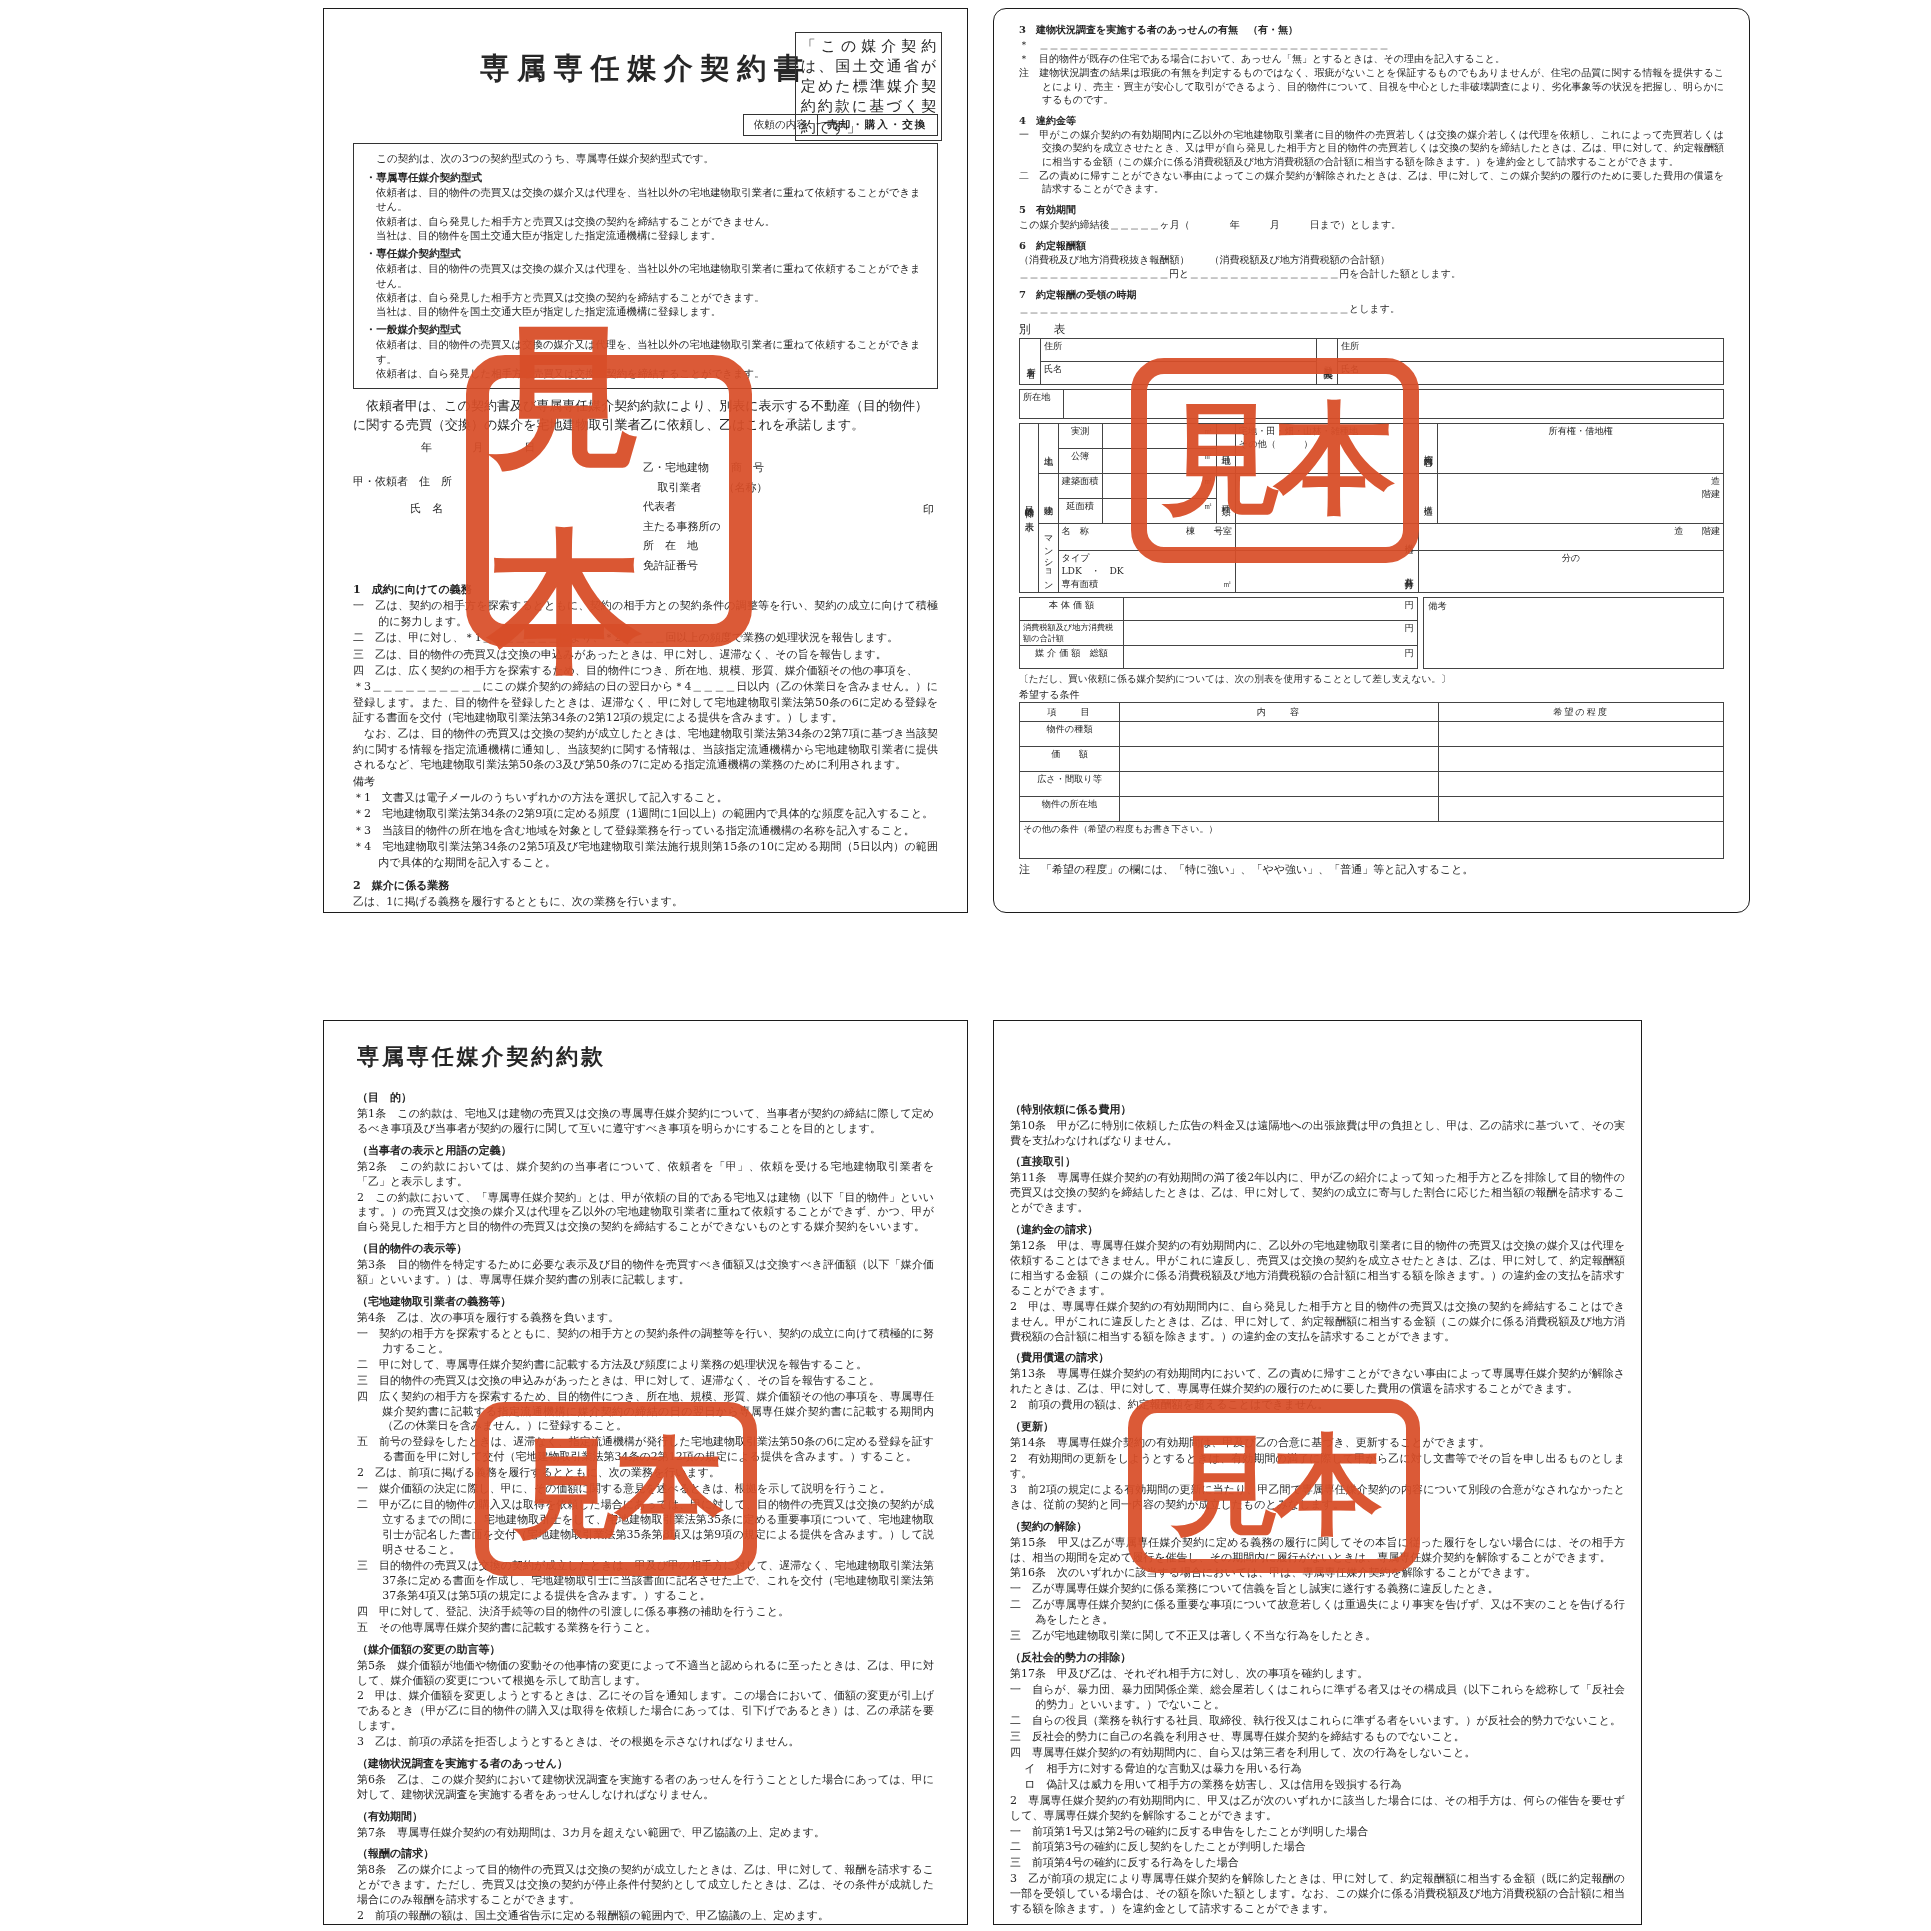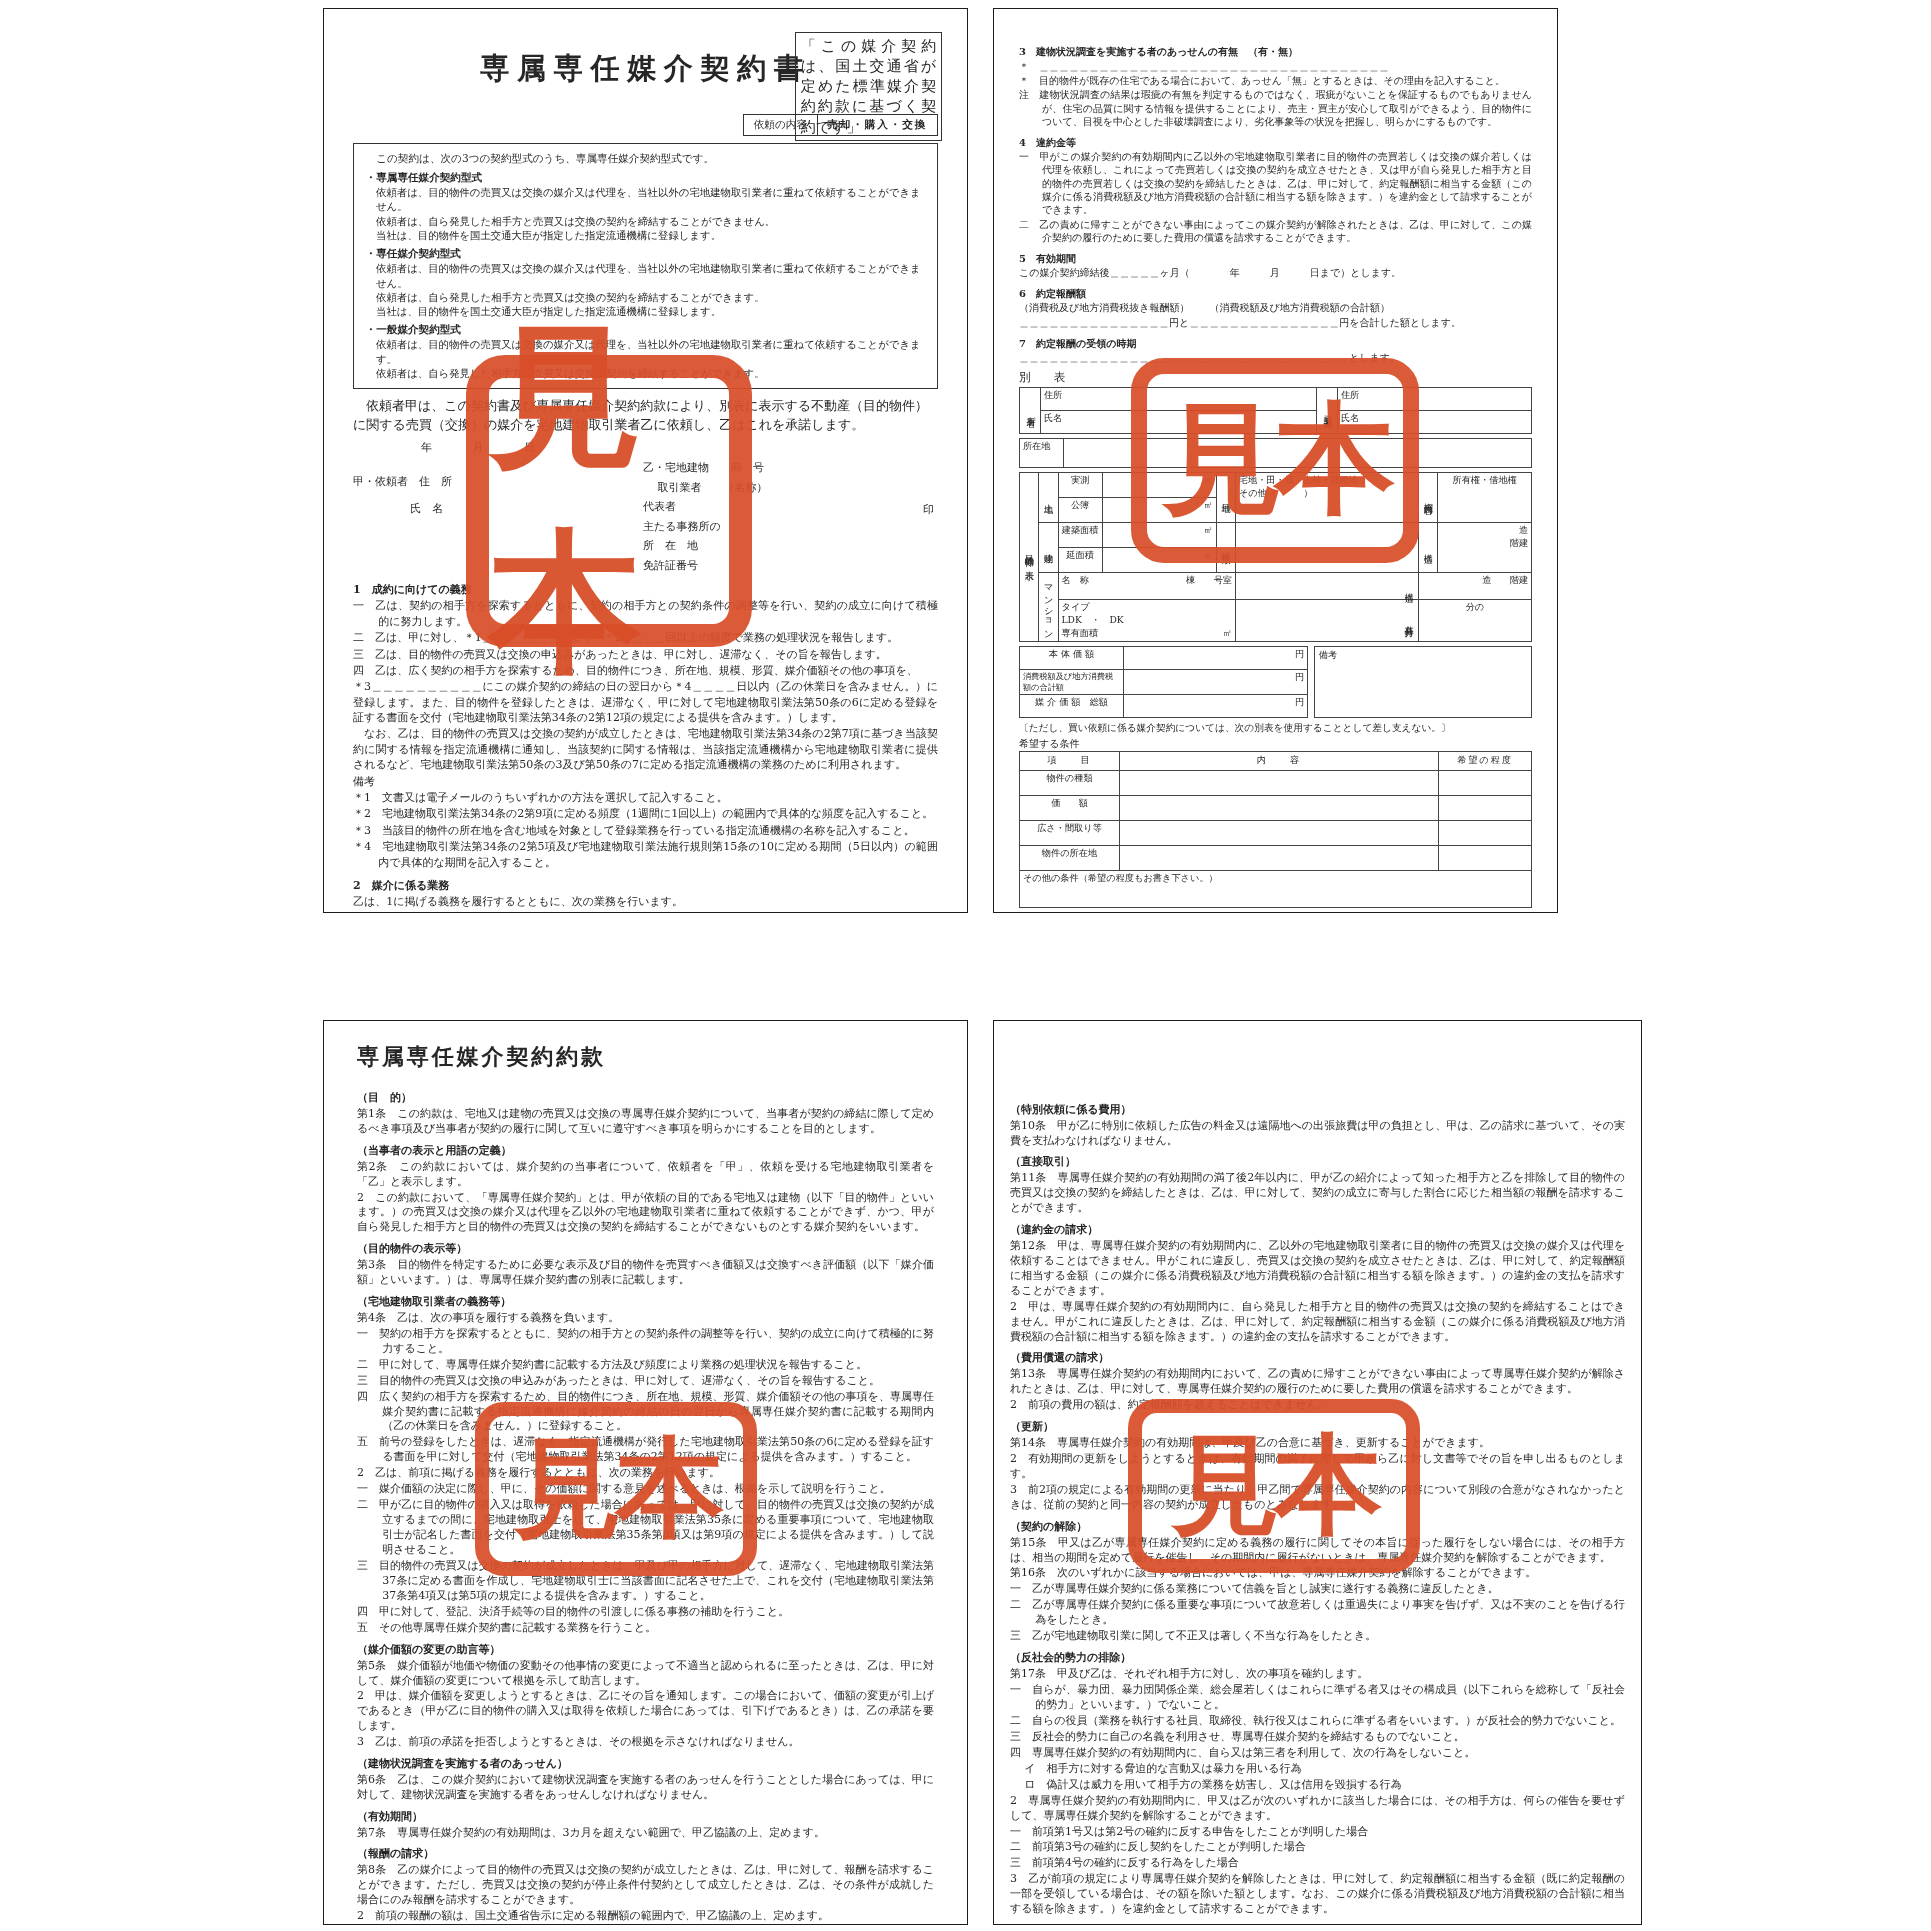--- a/index.html
+++ b/index.html
@@ -1,21 +1,21 @@
 <!DOCTYPE html>
 <html><head>
 <meta charset="utf-8">
 <style>
   * { box-sizing: border-box; margin: 0; padding: 0; }
   html,body { width:1931px; height:1931px; background:#ffffff; }
   body { font-family:"DejaVu Serif","Liberation Serif",serif; color:#262626; position:relative; overflow:hidden; }
 
   .page { position:absolute; background:#fff; border:1.9px solid #1c1c1c; overflow:hidden; }
   #page1 { left:323px; top:7.7px;    width:645px; height:905px; padding:19.3px 29px; }
-  #page2 { left:993px; top:7.7px;   width:565px; height:905px; padding:29px 25px; }
+  #page2 { left:993px; top:7.7px;   width:757px; height:905px; padding:7px 25px;border-radius:13px; }
   #page3 { left:323px; top:1020px; width:645px; height:905px; padding:21px 33px; }
   #page4 { left:993px; top:1020px;width:649px; height:905px; padding:21px 16px; }
 
   
   .blk { font-size:11px; line-height:1.4; margin:1px 0; text-align:justify; }
   .blk.h { font-weight:700; margin-top:7.7px; }
   .blk.p { }
   .blk.pi { text-indent:1em; }
   .blk.i1 { padding-left:2.3em; text-indent:-2.3em; }
   .blk.i2 { padding-left:3.6em; text-indent:-2.3em; }

